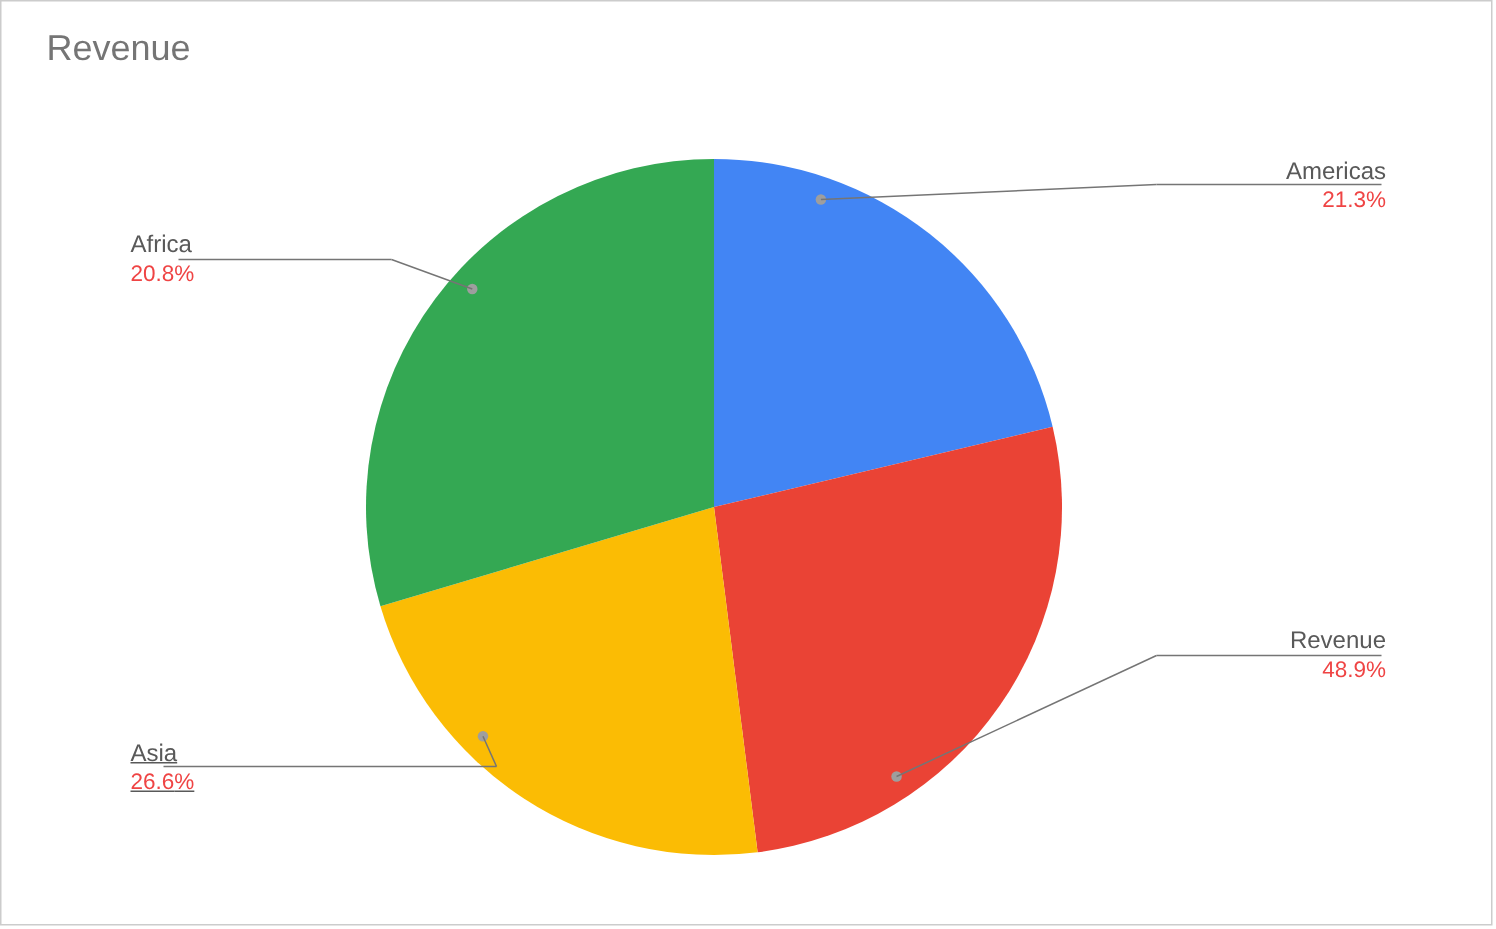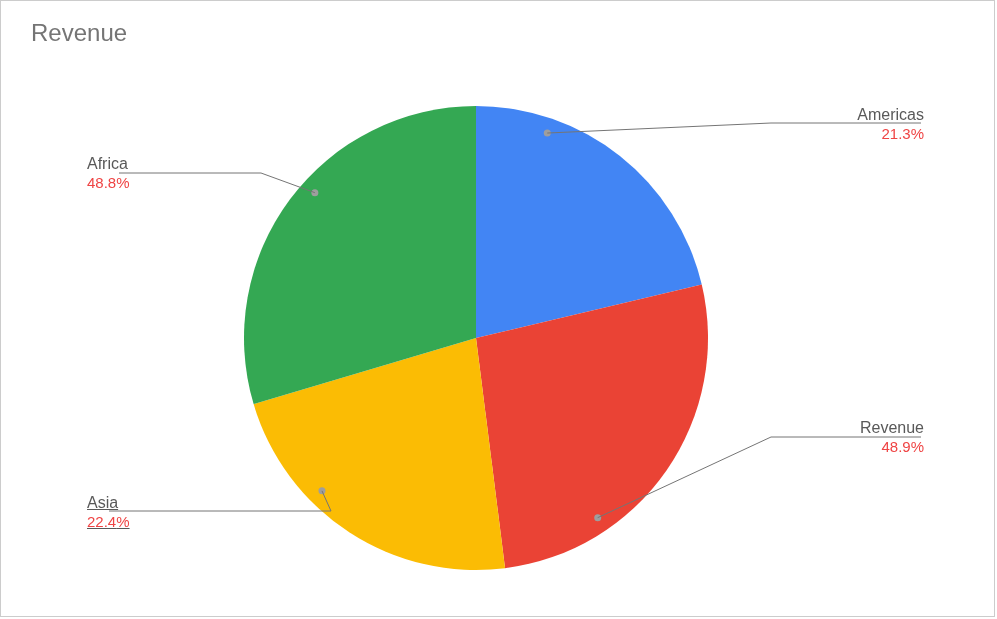--- a/index.html
+++ b/index.html
@@ -84,21 +84,21 @@
       <div class="pct"><span>21.3</span>%</div>
     </div>
 
     <div class="label right" style="right:70px; top:405px;">
       <div>Revenue</div>
       <div class="pct"><span>48.9</span>%</div>
     </div>
 
     <div class="label left" style="left:70px; top:480px;text-decoration:underline;">
       <div>Asia</div>
-      <div class="pct"><span>22.4</span>%</div>
+      <div class="pct"><span>26.6</span>%</div>
     </div>
 
     <div class="label left" style="left:70px; top:141px;">
       <div>Africa</div>
-      <div class="pct"><span>48.8</span>%</div>
+      <div class="pct"><span>20.8</span>%</div>
     </div>
   </div>
 </div>
 
 </body></html>

